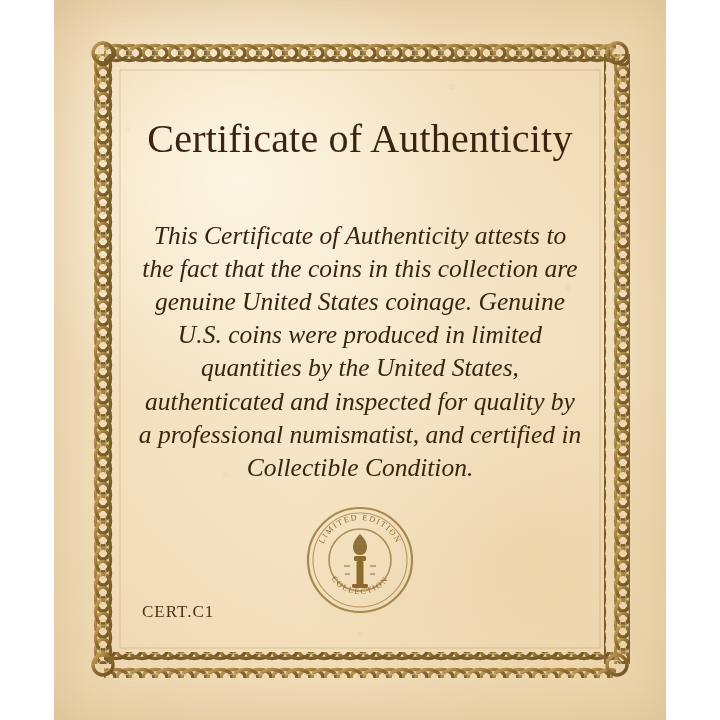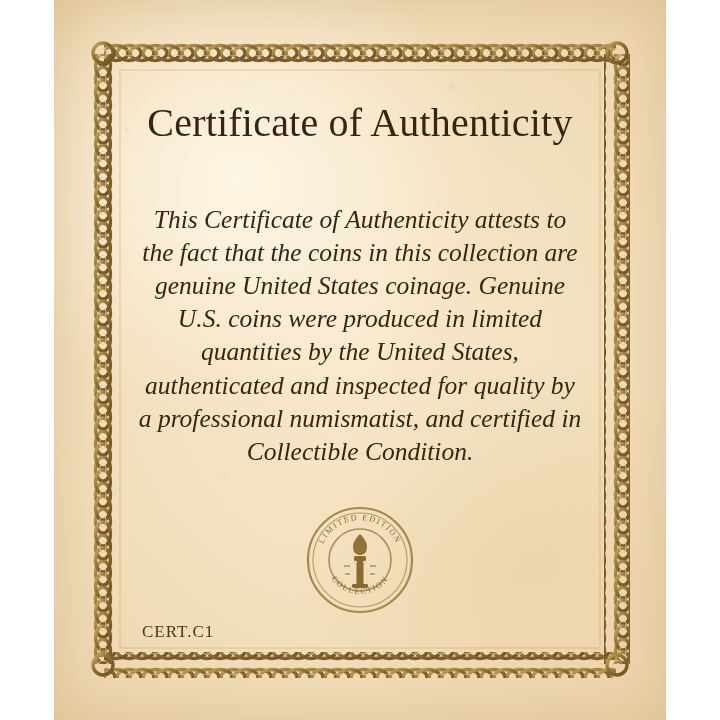--- a/index.html
+++ b/index.html
@@ -71,21 +71,21 @@
     left: 70px;
     top: 74px;
     right: 70px;
     bottom: 76px;
     display: flex;
     flex-direction: column;
     align-items: center;
   }
 
   #certificate-title {
-    margin-top: 28px;
+    margin-top: 44px;
     font-family: "Liberation Serif", serif;
     font-size: 40px;
     font-weight: 400;
     color: #3a2410;
     letter-spacing: 0.2px;
     text-align: center;
     line-height: 1.05;
   }
 
   #certificate-body {
@@ -106,21 +106,21 @@
     transform: translateX(-50%);
     bottom: 28px;
     width: 112px;
     height: 112px;
   }
   #seal-wrap svg { display: block; }
 
   #cert-code {
     position: absolute;
     left: 18px;
-    bottom: 2px;
+    bottom: 22px;
     font-family: "Liberation Serif", serif;
     font-size: 17px;
     letter-spacing: 1px;
     color: #4a3218;
   }
 </style>
 </head>
 <body>
 
 <div id="certificate-page">

